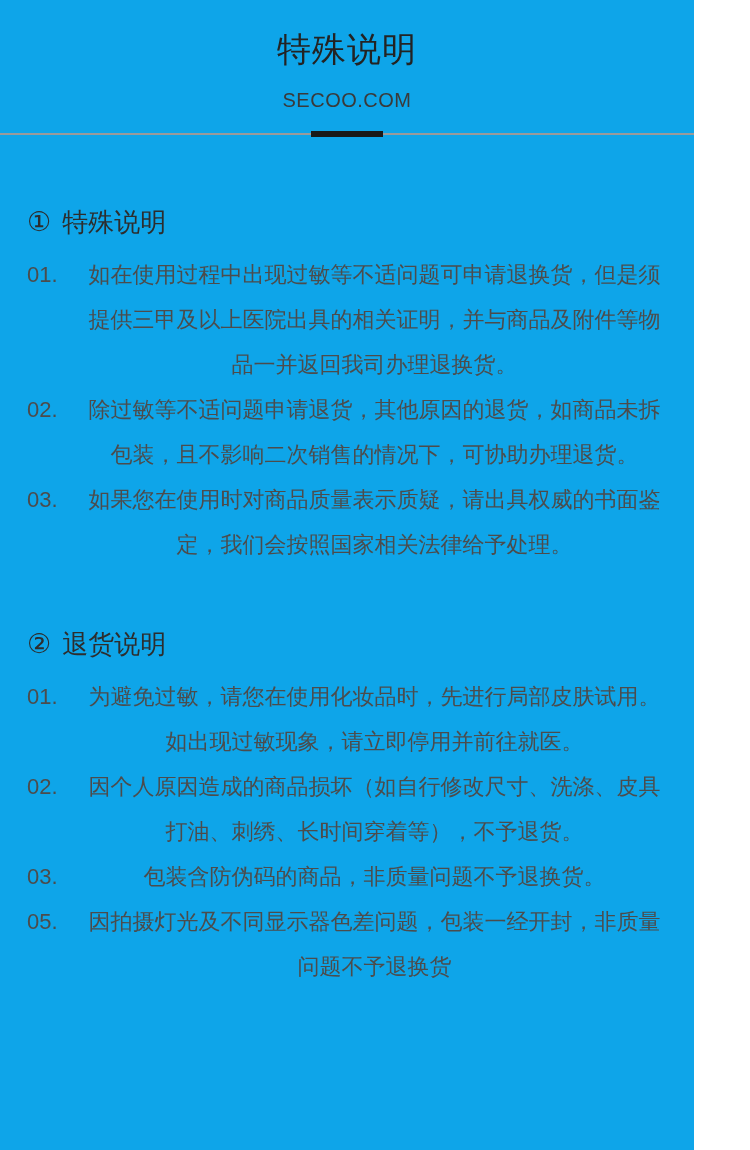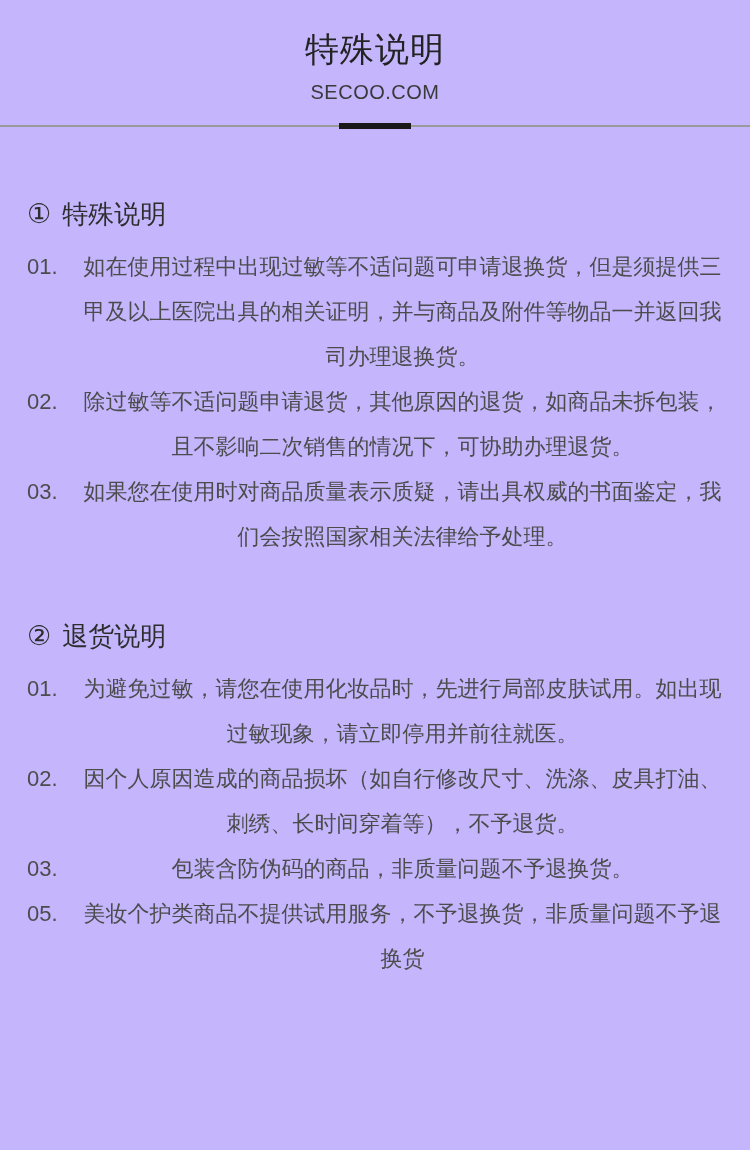--- a/index.html
+++ b/index.html
@@ -1,34 +1,34 @@
 <!DOCTYPE html>
 <html><head>
 <meta charset="utf-8">
 <style>
   html,body { margin:0; padding:0; background:#ffffff; }
   .page {
     position:relative;
-    width:750px; height:1150px;
-    background:#c4b5fd;
+    width:694px; height:1150px;
+    background:#0ea5e9;
     overflow:hidden;
     font-family:"Liberation Sans","DejaVu Sans",sans-serif;
     color:#4c4c4c;
   }
   .header { text-align:center; padding-top:28px; }
   .title {
     margin:0;
     font-size:34px;
     line-height:42px;
     font-weight:500;
     color:#232323;
     letter-spacing:1px;
   }
   .site {
-    margin-top:12px;
+    margin-top:20px;
     font-size:20px;
     line-height:20px;
     color:#3a3a3a;
     letter-spacing:0.5px;
   }
   .divider {
     position:relative;
     margin-top:23px;
     height:2px;
     background:#9a9a9a;
@@ -115,18 +115,18 @@
       <div class="item">
         <span class="item-num">02.</span>
         <span class="item-text">因个人原因造成的商品损坏（如自行修改尺寸、洗涤、皮具打油、刺绣、长时间穿着等），不予退货。</span>
       </div>
       <div class="item">
         <span class="item-num">03.</span>
         <span class="item-text">包装含防伪码的商品，非质量问题不予退换货。</span>
       </div>
       <div class="item">
         <span class="item-num">05.</span>
-        <span class="item-text">美妆个护类商品不提供试用服务，不予退换货，非质量问题不予退换货</span>
+        <span class="item-text">因拍摄灯光及不同显示器色差问题，包装一经开封，非质量问题不予退换货</span>
       </div>
     </section>
 
   </div>
 </div>
 
 </body></html>

